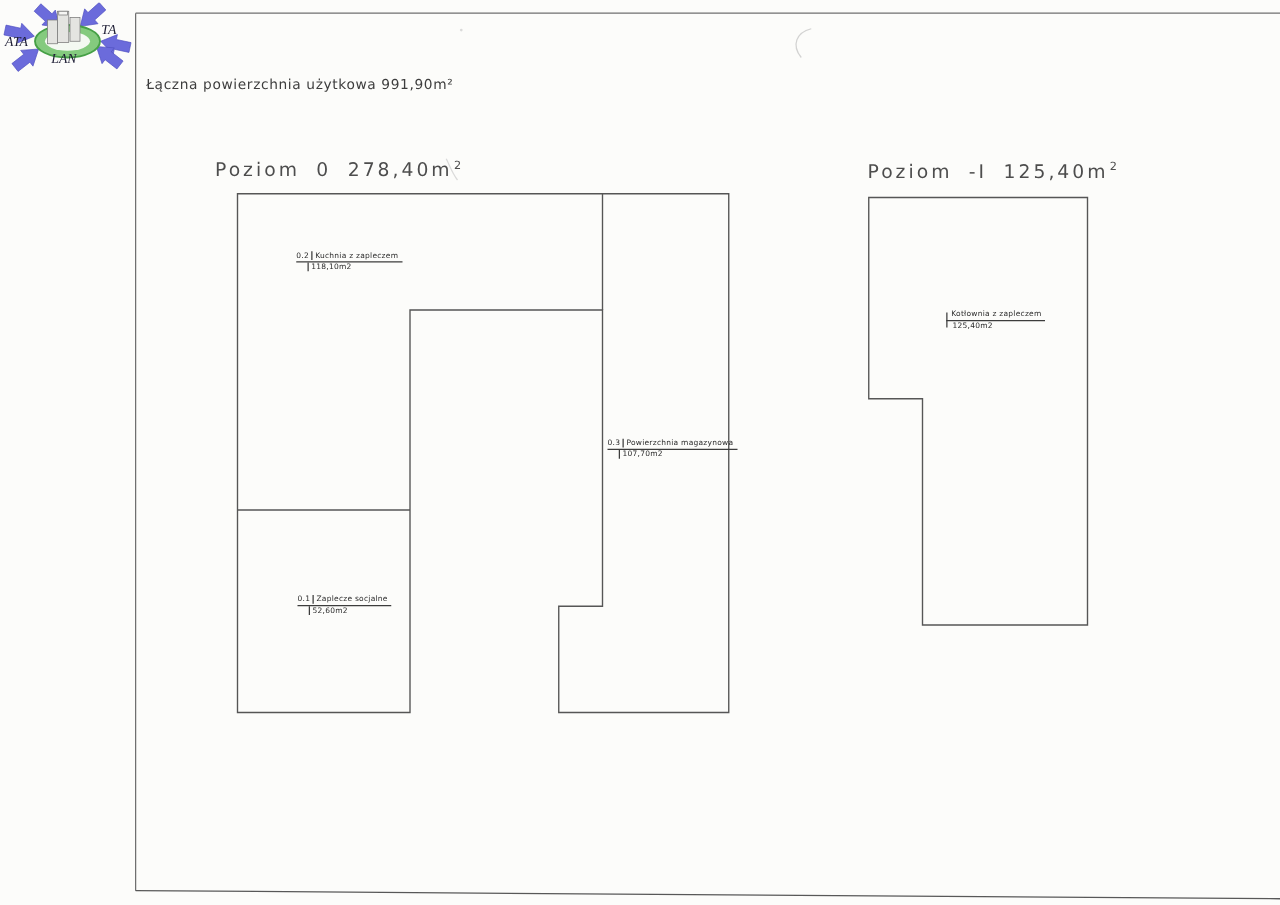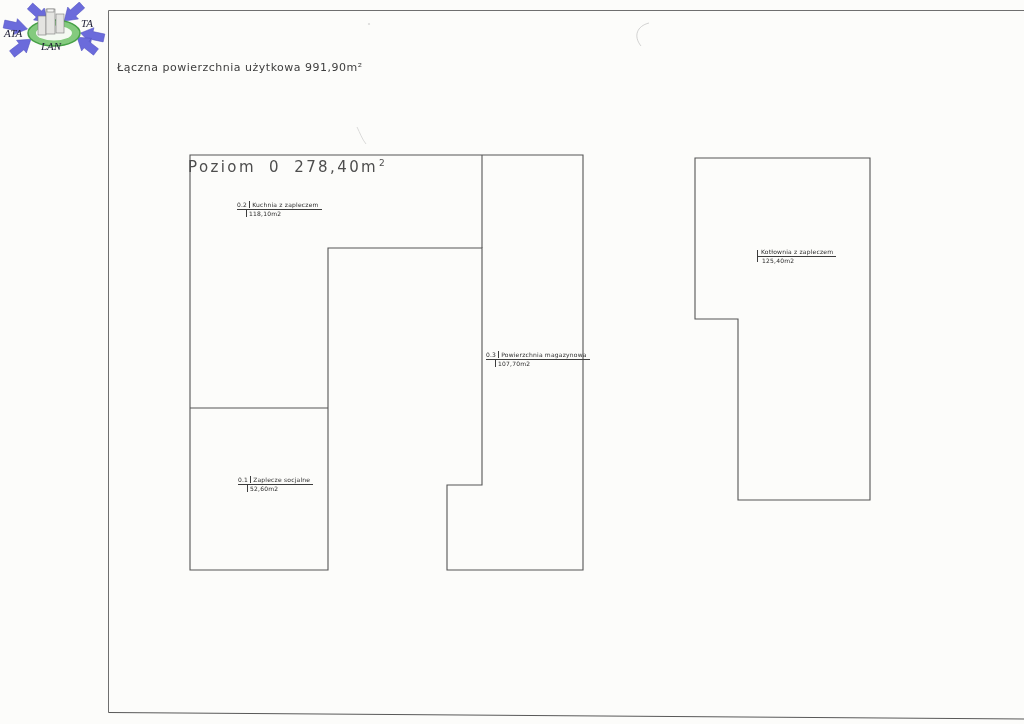--- a/index.html
+++ b/index.html
@@ -15,21 +15,21 @@
     font-size:11px;letter-spacing:.5px;color:#3d3d3d;
     white-space:nowrap;
   }
   
   .plan-title{
     position:absolute;
     font-size:15px;letter-spacing:2.4px;word-spacing:6px;color:#4d4d4d;
     white-space:nowrap;
   }
   .plan-title sup{font-size:9px;letter-spacing:0;margin-left:1px;}
-  .title-0{left:188px;top:127px;margin-top:31px;}
+  .title-0{left:172px;top:127px;}
   .title-m1{left:694px;top:128px;}
   
   .room-label{
     position:absolute;
     font-size:6px;line-height:7px;color:#2b2b2b;letter-spacing:.2px;
     white-space:nowrap;
   }
   .rl-top{border-bottom:1px solid #3c3c3c;display:inline-block;padding:0 3px 1px 0;}
   .rl-num{border-right:1px solid #3c3c3c;padding-right:2px;margin-right:2px;}
   .rl-area{display:block;border-left:1px solid #3c3c3c;padding-left:2px;margin-left:9px;width:max-content;}
@@ -93,20 +93,23 @@
       <text x="79" y="25">TA</text>
       <text x="39" y="48">LAN</text>
     </g>
   </svg>
 
   <div class="total-area">Łączna powierzchnia użytkowa 991,90m²</div>
 
   <div class="plan-title title-0">
     <span>Poziom 0 278,40m</span><sup>2</sup>
   </div>
+  <div class="plan-title title-m1">
+    <span>Poziom -I 125,40m</span><sup>2</sup>
+  </div>
 
   <div class="room-label label-kuchnia">
     <span class="rl-top">
       <span class="rl-num">0.2</span><span>Kuchnia z zapleczem</span>
     </span>
     <span class="rl-area">118,10m2</span>
   </div>
 
   <div class="room-label label-magazyn">
     <span class="rl-top">

